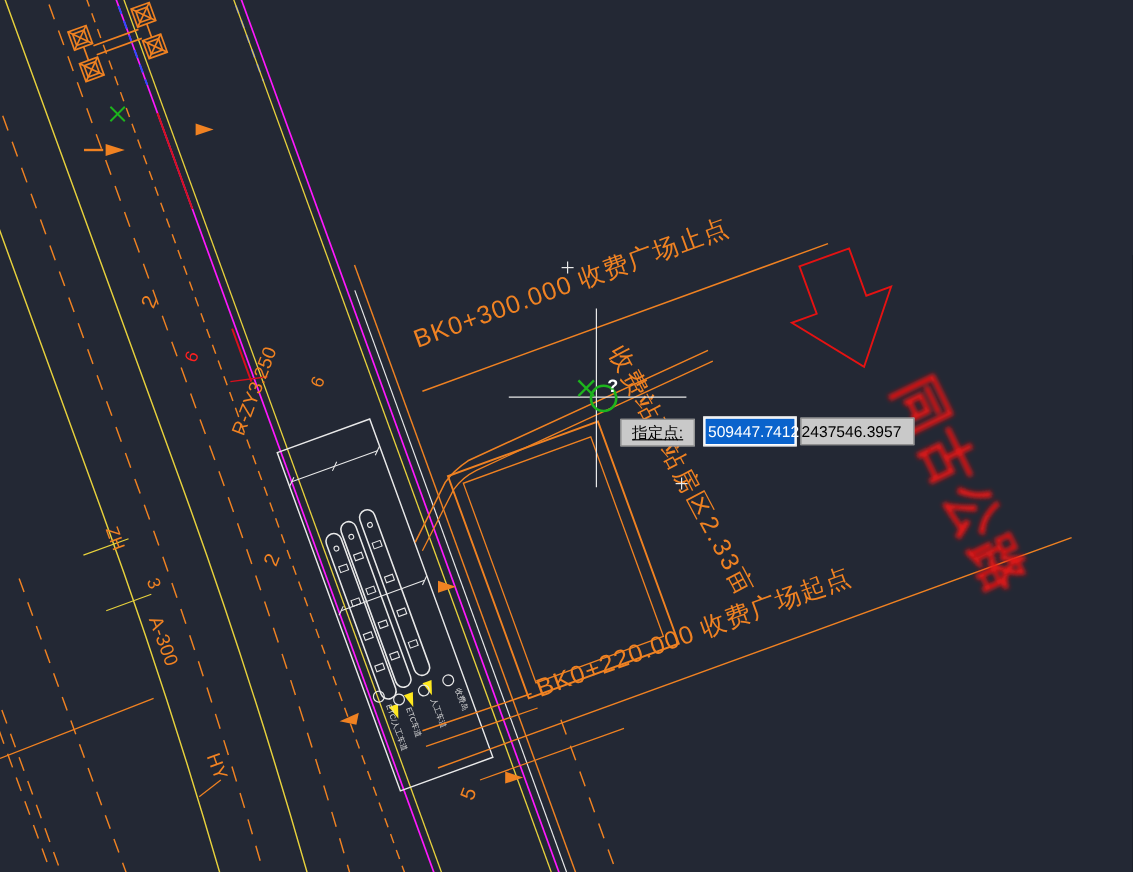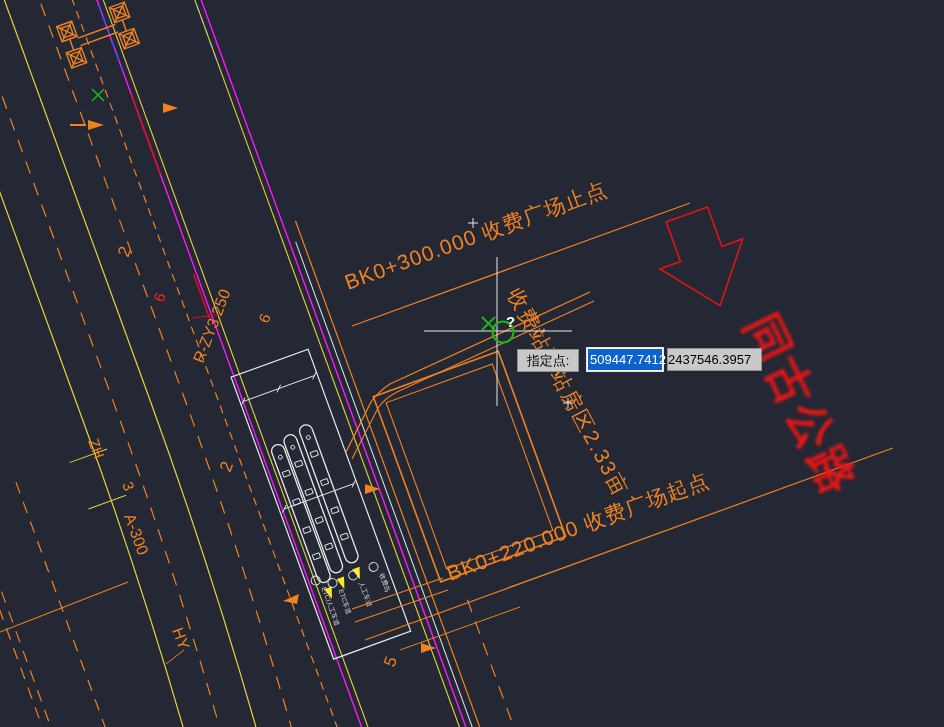--- a/index.html
+++ b/index.html
@@ -4,21 +4,21 @@
 <style>
   html,body{margin:0;padding:0;background:#10141c;}
   #screen{position:relative;width:944px;height:727px;background:#232834;overflow:hidden;
           font-family:"Liberation Sans",sans-serif;}
   #cad-svg{position:absolute;left:0;top:0;}
   svg text{font-family:"Liberation Sans",sans-serif;}
 
   
   .tt-box{position:absolute;height:21px;line-height:21px;font-size:13px;}
   #tt-label{left:517px;top:349px;width:60px;background:#c9c9c9;border:1px solid #8f8f8f;
-            color:#000;text-align:center;}
+            color:#000;text-align:center;text-decoration:underline;}
   #tt-x{left:586px;top:347px;width:74px;background:#ffffff;border:1px solid #e8e8e8;
         padding:1px;height:21px;}
   #tt-x .sel{display:block;height:21px;line-height:21px;background:#0a63cc;color:#fff;
              font-size:13px;padding:0 2px;white-space:nowrap;}
   #tt-y{left:667px;top:348px;width:93px;background:#c9c9c9;border:1px solid #8f8f8f;
         color:#000;}
 </style>
 </head>
 <body>
 

